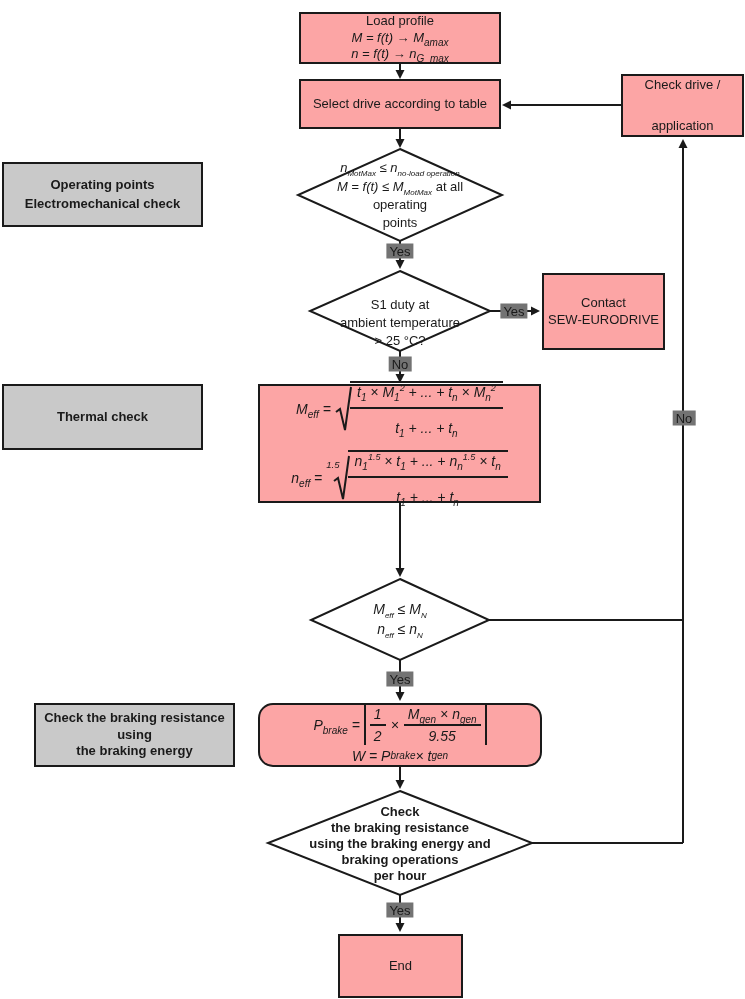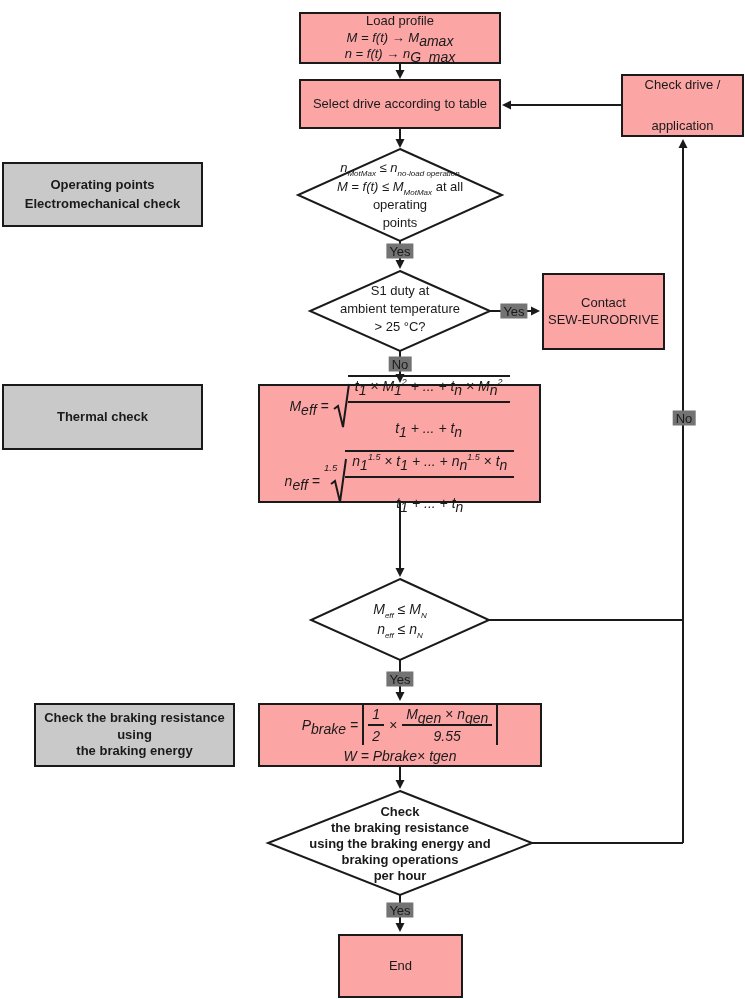--- a/index.html
+++ b/index.html
@@ -18,31 +18,31 @@
   .graybox { background:#c9c9c9; font-weight:bold; line-height:1.45; }
   .dtext {
     position:absolute; z-index:1;
     display:flex; flex-direction:column; align-items:center; justify-content:center;
     text-align:center; font-size:13px; line-height:1.4;
   }
   .lbl {
     position:absolute; z-index:2; transform:translate(-50%,-50%);
     background:#737373; padding:0 3px; font-size:13px; white-space:nowrap;
   }
-  sub { font-size:14px; line-height:0; }
+  sub { font-size:10px; line-height:0; }
   sup { font-size:9px; line-height:0; }
   .dtext sub { font-size:8px; }
   .math, .math span { font-style:italic; }
   .frow {
     display:flex; align-items:center; justify-content:center;
     font-size:14px; font-style:italic;
   }
   .frac { display:inline-flex; flex-direction:column; align-items:center; text-align:center; }
   .fnum { padding:0 7px 6px; border-bottom:2px solid #1a1a1a; }
-  .fden { padding:16px 7px 0; }
+  .fden { padding:10px 7px 0; }
   .vinc { border-top:2px solid #1a1a1a; }
   .tight .fnum { padding:0 4px 1px; }
   .tight .fden { padding:1px 4px 0; }
   .radsvg { display:block; margin-right:-2px; }
   .radix { font-size:9.5px; position:relative; top:-13px; margin-right:-7px; z-index:1; }
   .abs {
     display:inline-flex; align-items:center; gap:5px; padding:0 4px; margin-left:4px;
     border-left:2px solid #1a1a1a; border-right:2px solid #1a1a1a;
   }
   .gap-right { margin-right:4px; }
@@ -126,21 +126,21 @@
       <svg class="radsvg" width="17" height="48" viewBox="0 0 17 48">
         <polyline points="1,27 5,24 10,45 16,2" fill="none" stroke="#1a1a1a" stroke-width="2"></polyline>
       </svg>
       <span class="frac vinc">
         <span class="fnum math"><span>n</span><sub>1</sub><sup>1.5</sup><span> × t</span><sub>1</sub><span> + ... + n</span><sub>n</sub><sup>1.5</sup><span> × t</span><sub>n</sub></span>
         <span class="fden math"><span>t</span><sub>1</sub><span> + ... + t</span><sub>n</sub></span>
       </span>
     </div>
   </div>
 
-  <div class="box" style="left:258px; top:703px; width:284px; height:64px; gap:2px;">
+  <div class="box" style="left:258px; top:703px; width:284px; height:64px; gap:2px;border-radius:15px;">
     <div class="frow">
       <span class="math"><span>P</span><sub>brake</sub><span> =</span></span>
       <span class="abs">
         <span class="frac tight">
           <span class="fnum">1</span>
           <span class="fden">2</span>
         </span>
         <span>×</span>
         <span class="frac tight">
           <span class="fnum math"><span>M</span><sub>gen</sub><span> × n</span><sub>gen</sub></span>
@@ -175,21 +175,21 @@
     <div>the braking energy</div>
   </div>
 
   <div class="dtext" style="left:297px; top:156px; width:206px; height:80px; line-height:1.42;">
     <div class="math"><span>n</span><sub>MotMax</sub><span> ≤ n</span><sub>no-load operation</sub></div>
     <div><span class="math"><span>M = f(t) ≤ M</span><sub>MotMax</sub></span><span> at all</span></div>
     <div>operating</div>
     <div>points</div>
   </div>
 
-  <div class="dtext" style="left:310px; top:279px; width:180px; height:60px;">
+  <div class="dtext" style="left:310px; top:293px; width:180px; height:60px;">
     <div>S1 duty at</div>
     <div>ambient temperature</div>
     <div>&gt; 25 °C?</div>
   </div>
 
   <div class="dtext" style="left:311px; top:597px; width:178px; height:46px; font-size:14px;">
     <div class="math"><span>M</span><sub>eff</sub><span> ≤ M</span><sub>N</sub></div>
     <div class="math"><span>n</span><sub>eff</sub><span> ≤ n</span><sub>N</sub></div>
   </div>
 

